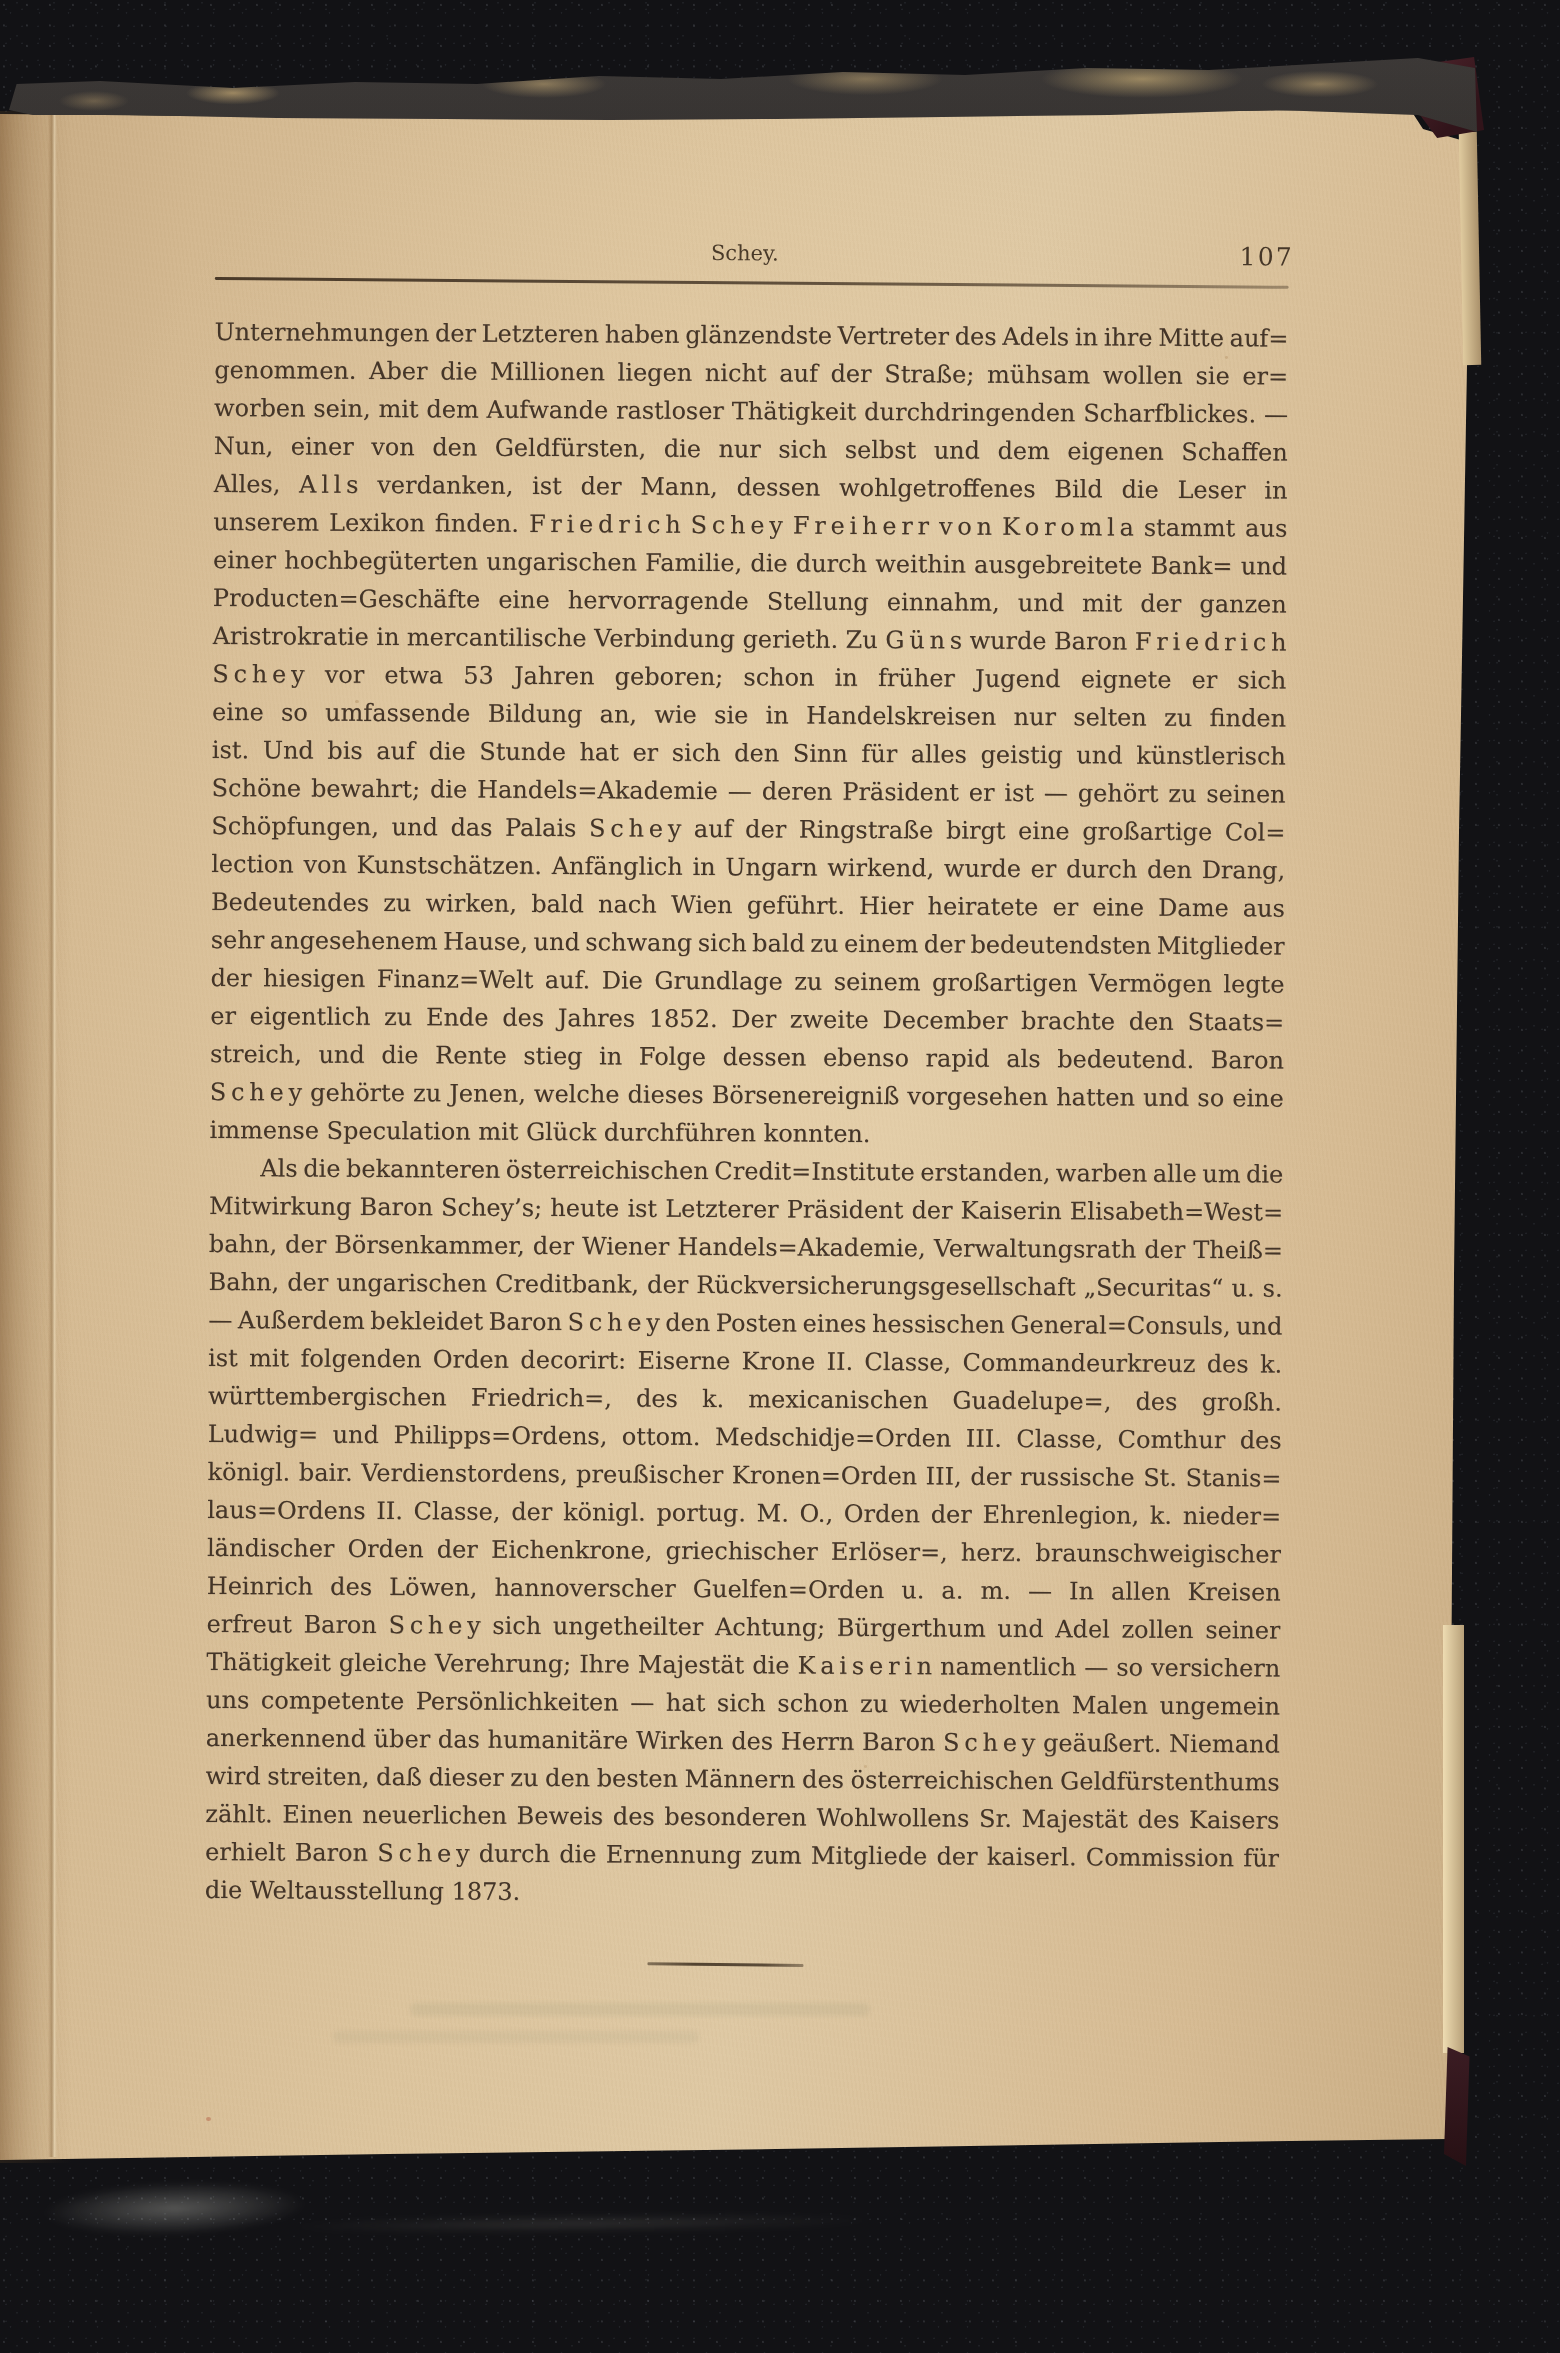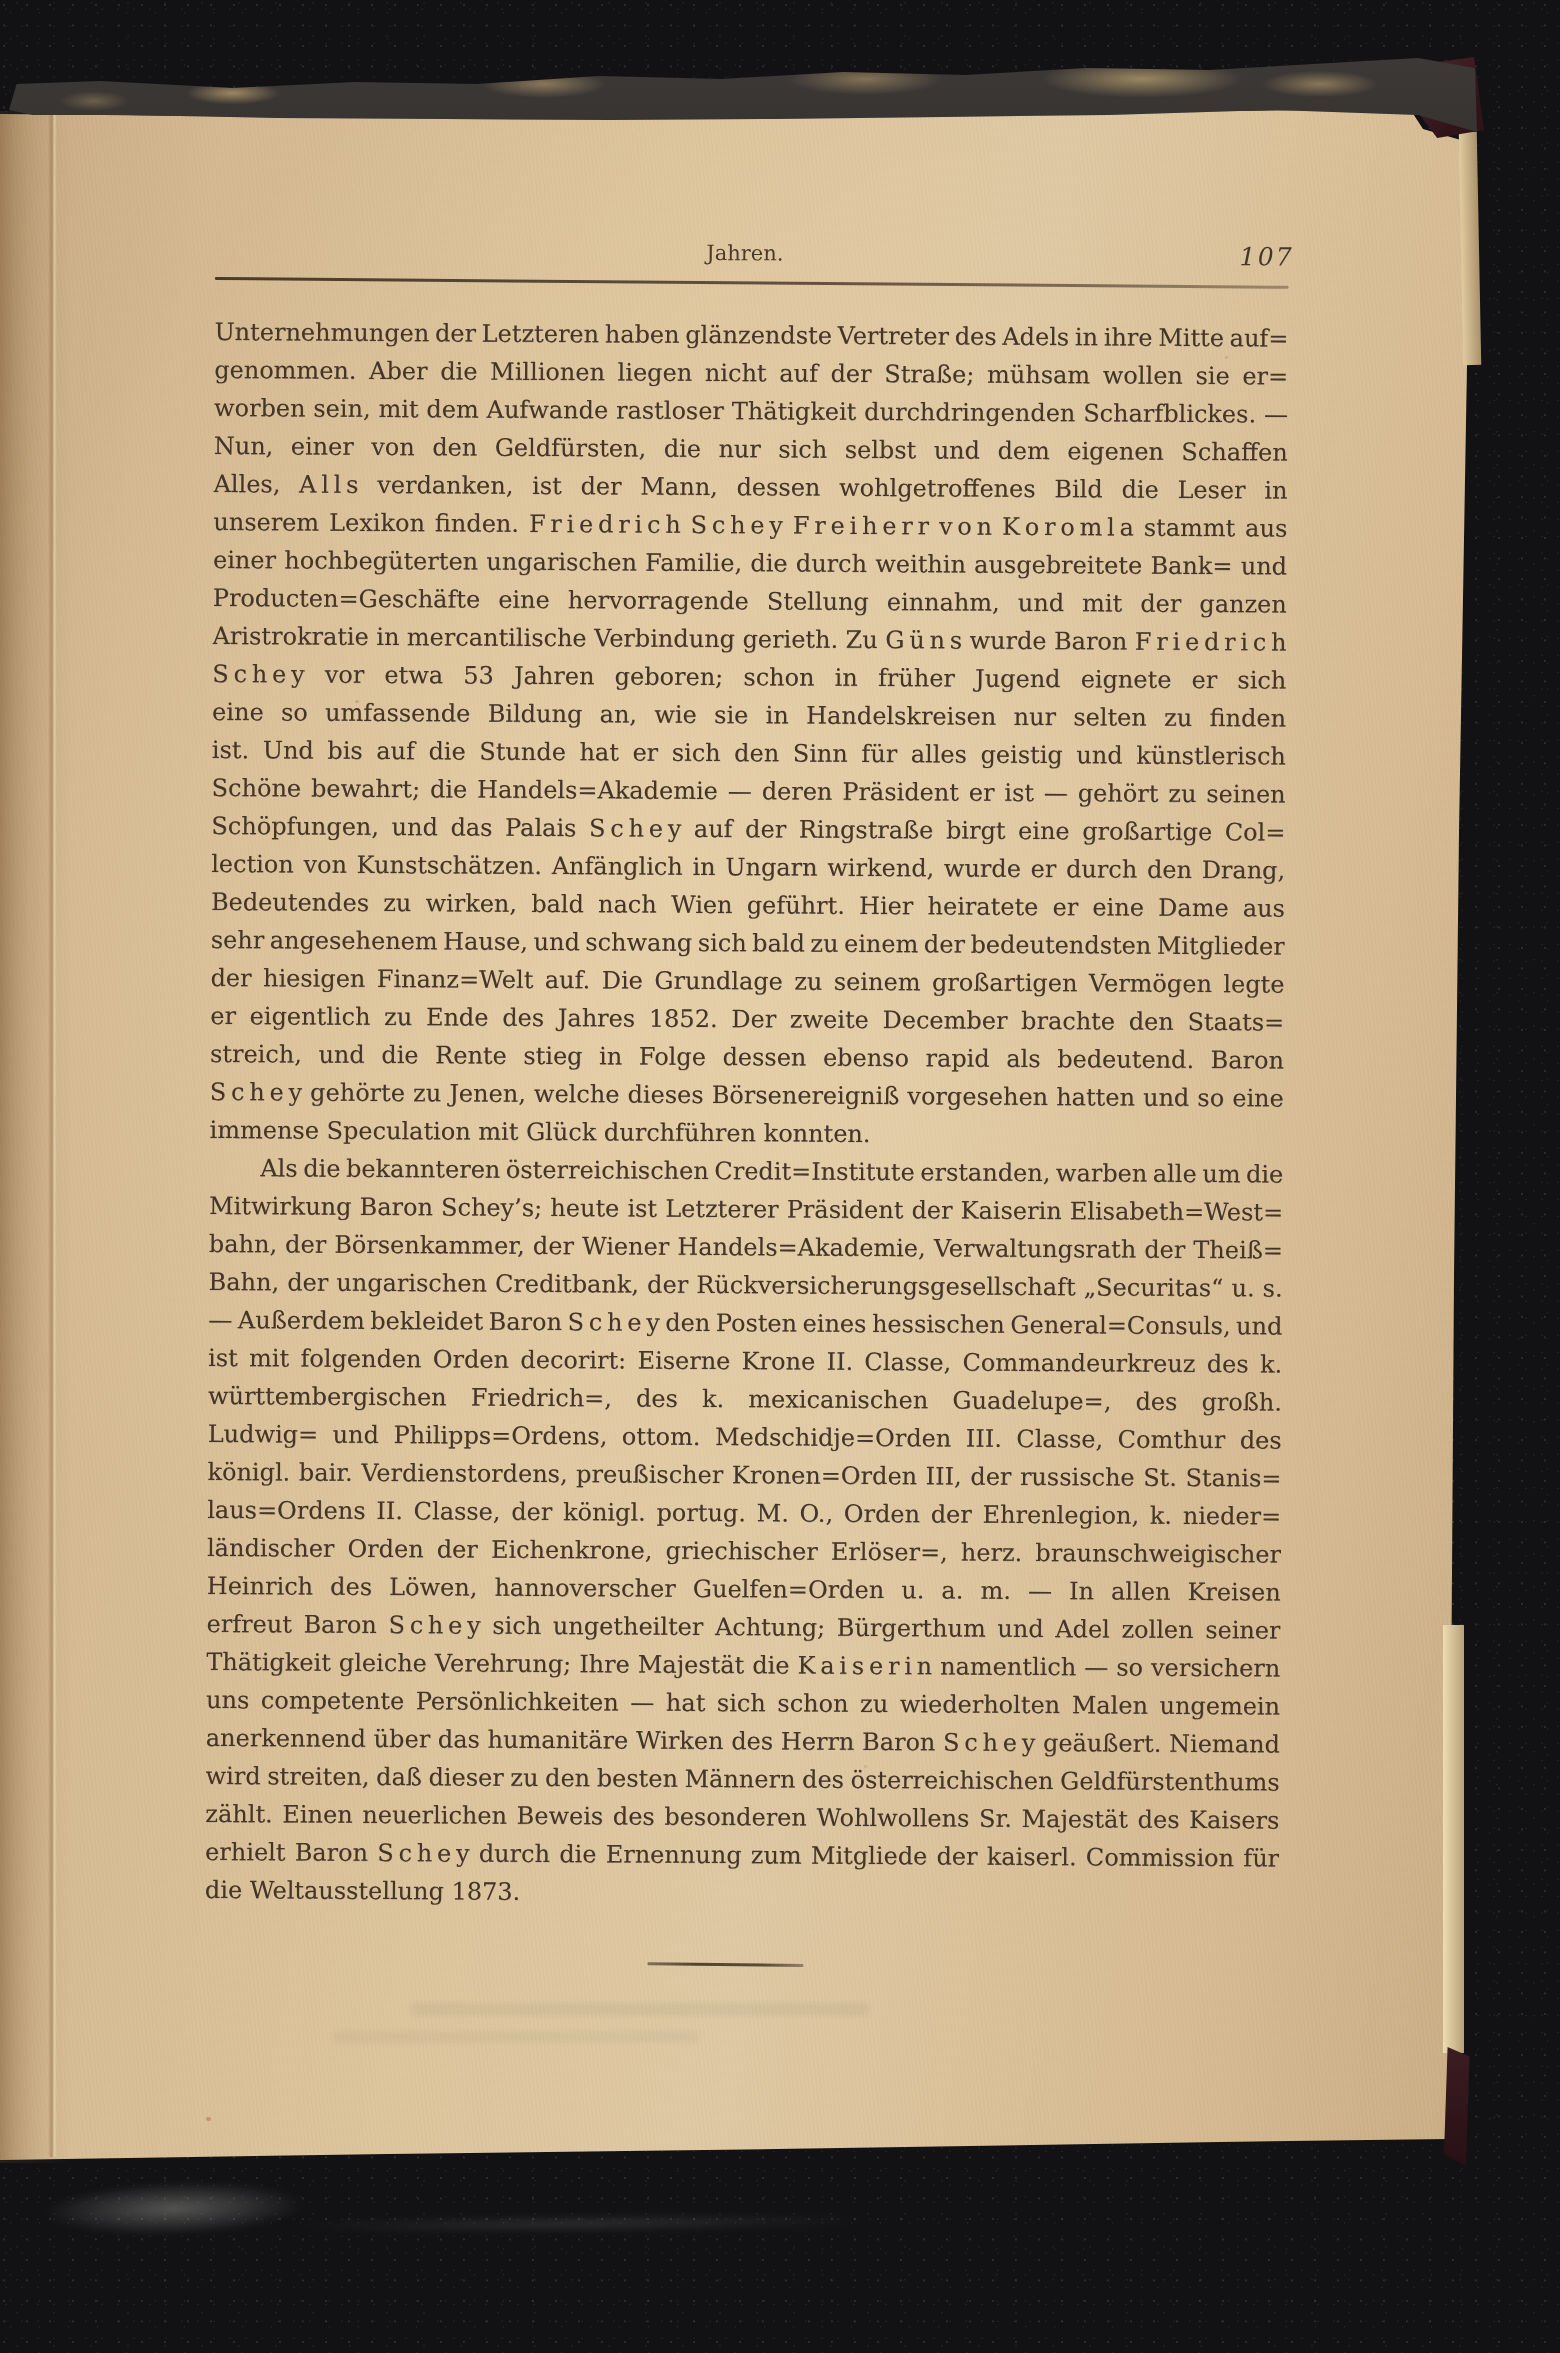--- a/index.html
+++ b/index.html
@@ -102,21 +102,21 @@
   .fox.a{left:355px;top:700px;width:3.9px;height:3.3px;background:rgba(150,108,58,.30);}
   .fox.b{left:1225px;top:356px;width:2.8px;height:2.8px;background:rgba(150,108,58,.25);}
   .fox.c{left:864px;top:1765px;width:3.3px;height:2.8px;background:rgba(150,108,58,.22);}
   .fox.d{left:206px;top:2117px;width:5px;height:4.4px;background:rgba(165,62,40,.35);}
 
   
   .content{position:absolute;inset:0;z-index:7;transform:rotate(.35deg);transform-origin:215px 238px;color:#443528;}
   .running-title{position:absolute;left:684px;top:235px;width:122px;height:30px;line-height:30px;
     text-align:center;font-size:21px;color:#493a29;}
   .page-number{position:absolute;left:1239px;top:235px;width:55px;height:32px;line-height:32px;
-    text-align:right;font-size:25px;letter-spacing:2.2px;color:#463728;font-style:italic;}
+    text-align:right;font-size:25px;letter-spacing:2.2px;color:#463728;}
   .header-rule{position:absolute;left:215px;top:277px;width:1074px;height:2.8px;border-radius:1.7px;
     transform:rotate(.12deg);transform-origin:left center;
     background:linear-gradient(to right, rgba(62,47,32,.92), rgba(62,47,32,.78) 55%, rgba(62,47,32,.6) 82%, rgba(62,47,32,.4));}
 
   .textblock{position:absolute;left:215px;top:313px;width:1074px;}
   .l{
     height:38px;line-height:38px;overflow:hidden;
     font-size:24px;word-spacing:-2.2px;
     text-align:justify;text-align-last:justify;
     text-shadow:0.3px 0.3px 0.5px rgba(64,50,36,.35);
@@ -148,21 +148,21 @@
   <div class="sheen2"></div>
 
   <div class="bleed1"></div>
   <div class="bleed2"></div>
   <div class="fox a"></div>
   <div class="fox b"></div>
   <div class="fox c"></div>
   <div class="fox d"></div>
 
   <div class="content">
-    <div class="running-title">Jahren.</div>
+    <div class="running-title">Schey.</div>
     <div class="page-number">107</div>
     <div class="header-rule"></div>
 
     <div class="textblock">
       <div class="l">Unternehmungen der Letzteren haben glänzendste Vertreter des Adels in ihre Mitte auf=</div>
       <div class="l">genommen. Aber die Millionen liegen nicht auf der Straße; mühsam wollen sie er=</div>
       <div class="l">worben sein, mit dem Aufwande rastloser Thätigkeit durchdringenden Scharfblickes. —</div>
       <div class="l">Nun, einer von den Geldfürsten, die nur sich selbst und dem eigenen Schaffen</div>
       <div class="l">Alles, A l l s verdanken, ist der Mann, dessen wohlgetroffenes Bild die Leser in</div>
       <div class="l">unserem Lexikon finden. F r i e d r i c h S c h e y F r e i h e r r v o n K o r o m l a stammt aus</div>

